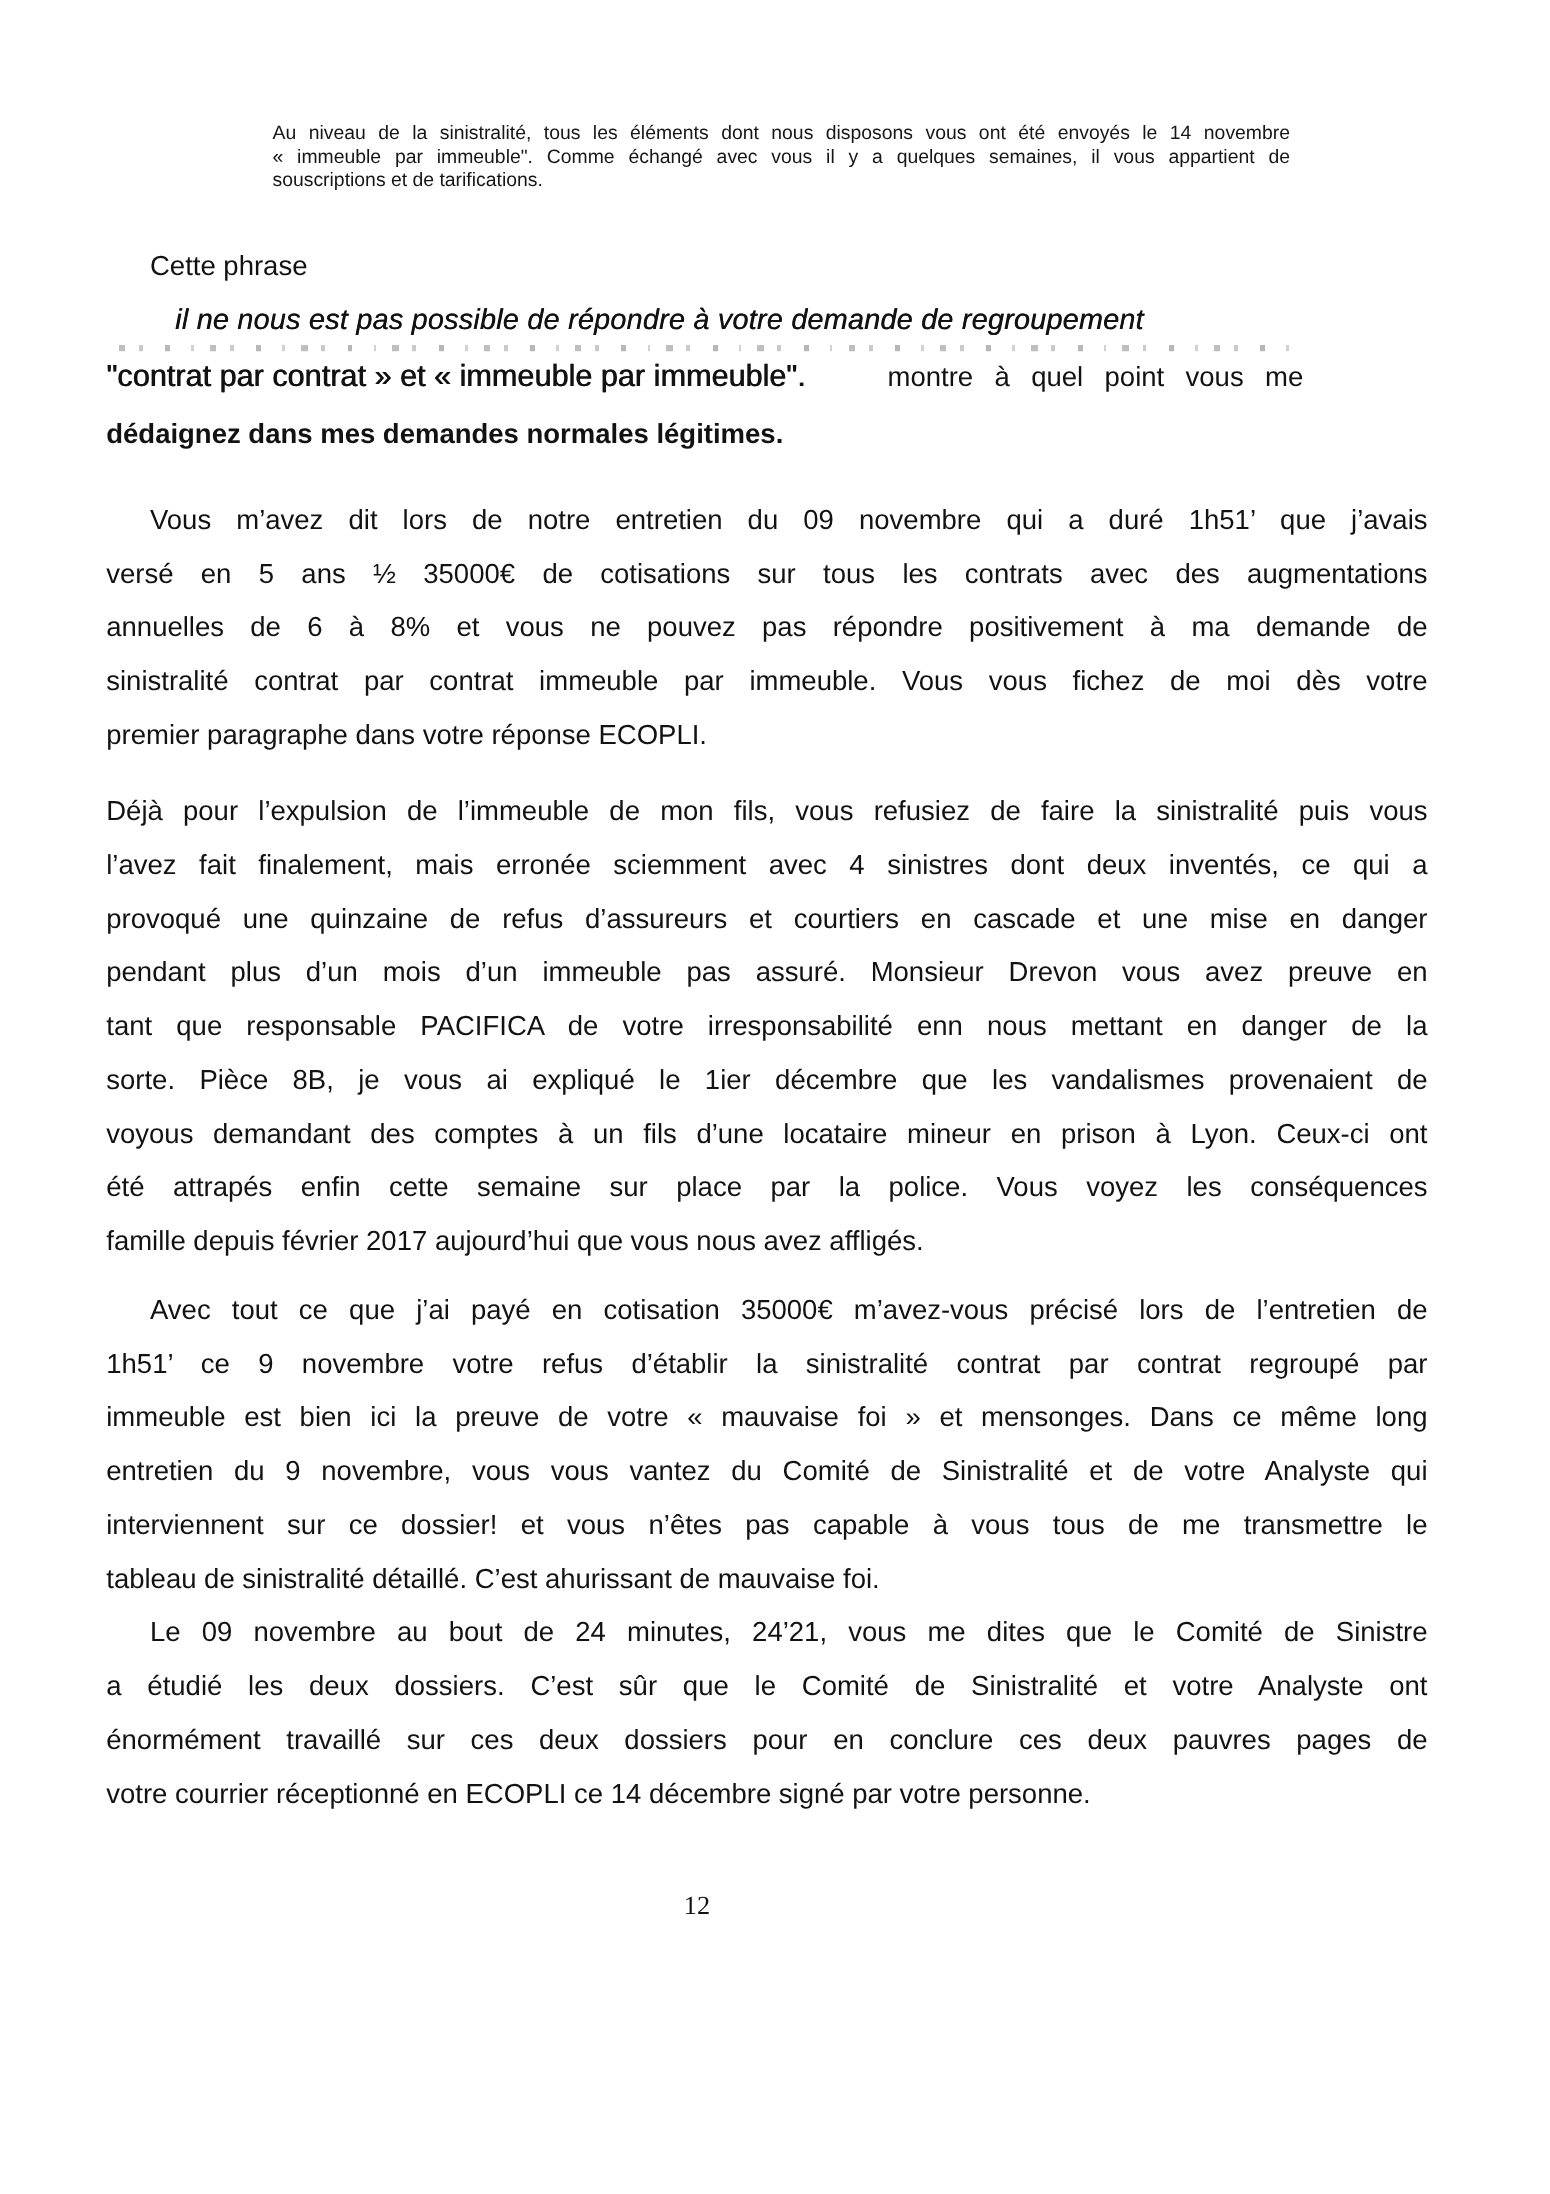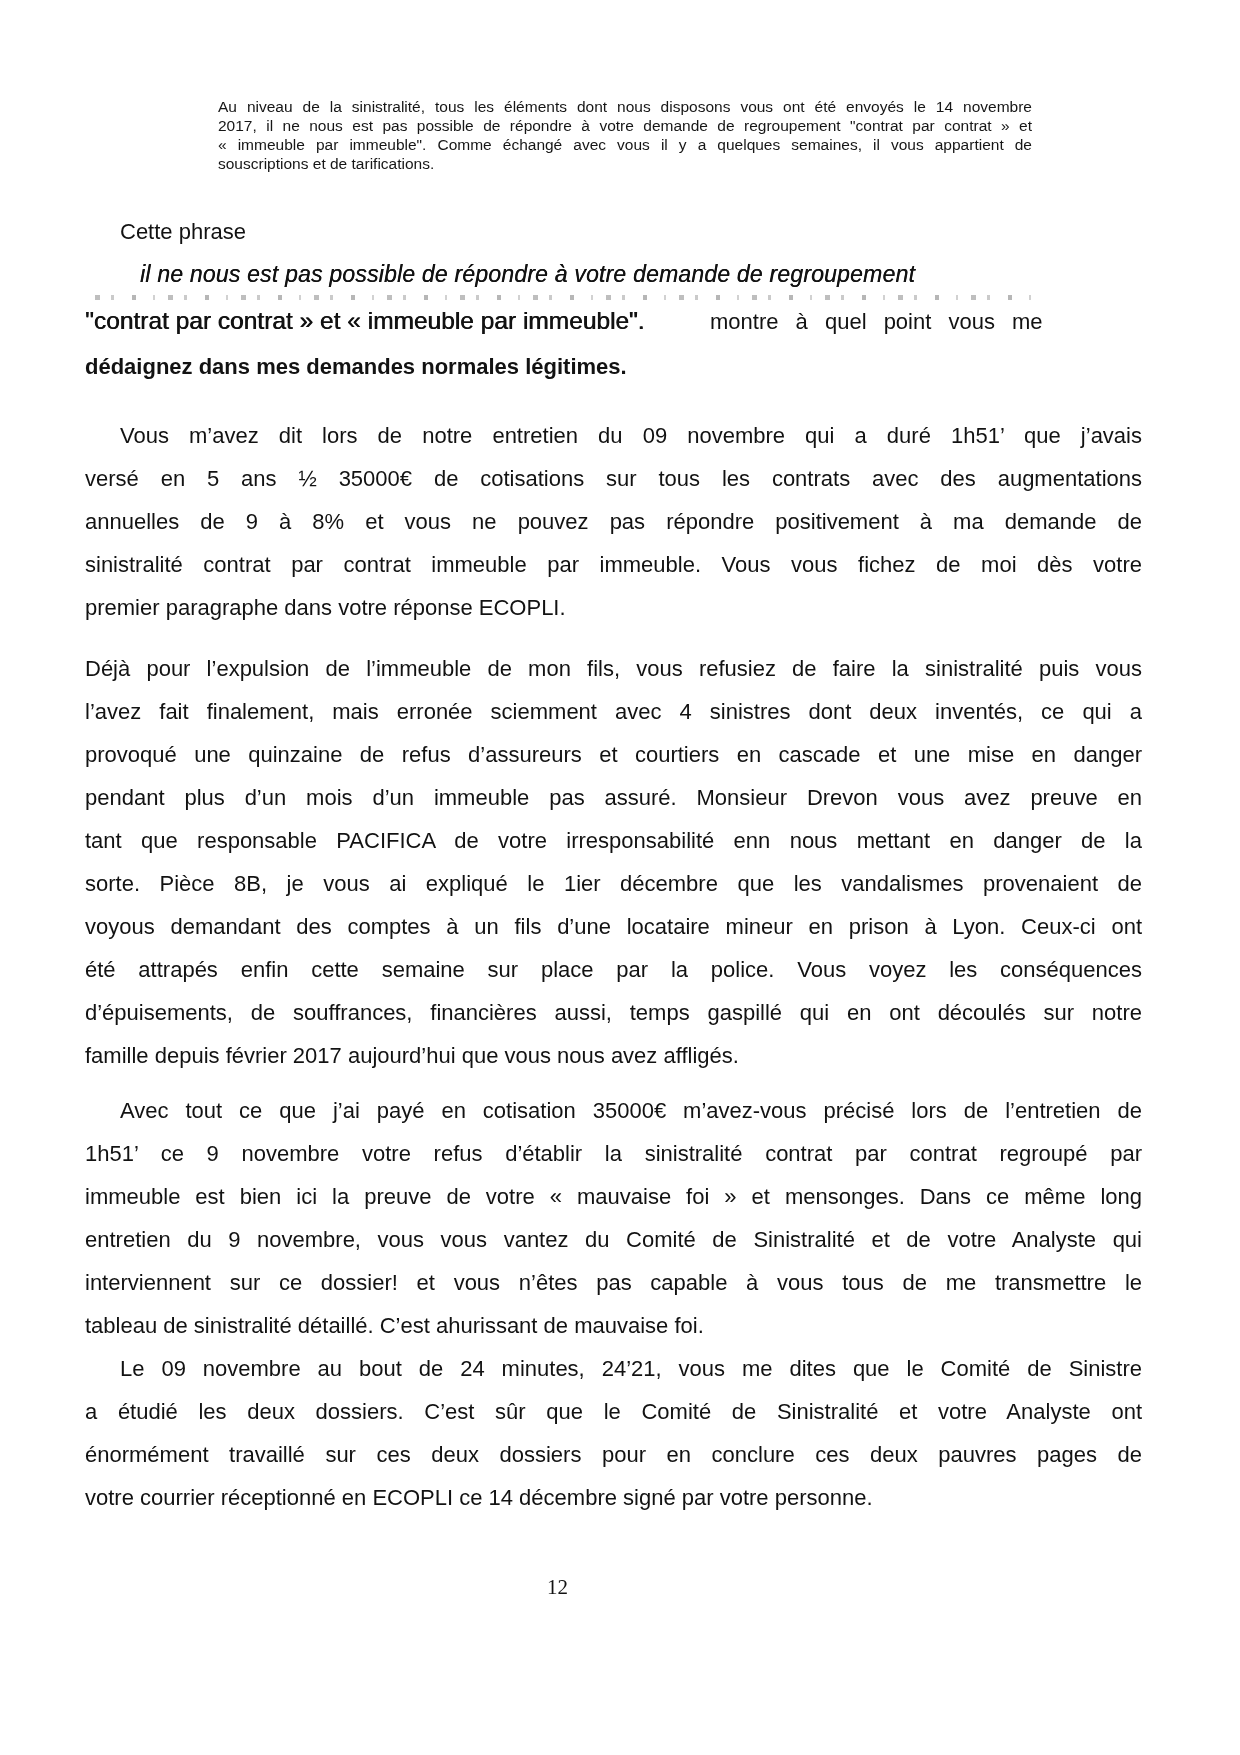--- a/index.html
+++ b/index.html
@@ -71,56 +71,54 @@
   }
 </style>
 </head>
 <body>
 
 <div class="page">
   <div class="content">
 
     <div class="intro-quote">
         <div class="line first">Au niveau de la sinistralité, tous les éléments dont nous disposons vous ont été envoyés le 14 novembre</div>
-        <div class="line">2017, il ne nous est pas possible de répondre à votre demande de regroupement "contrat par contrat » et</div>
         <div class="line">« immeuble par immeuble". Comme échangé avec vous il y a quelques semaines, il vous appartient de</div>
         <div class="line last">souscriptions et de tarifications.</div>
       </div>
 
     <div class="cette-phrase">Cette phrase</div>
 
     <div class="quote-line-1">il ne nous est pas possible de répondre à votre demande de regroupement</div>
 
     <div class="clipped-text-artifact"></div>
 
     <div class="quote-row">
       <div class="quote-line-2">"contrat par contrat » et  « immeuble par immeuble".</div>
       <div class="montre-fragment">montre à quel point vous me</div>
     </div>
 
     <div class="dedaignez-line">dédaignez dans mes demandes normales légitimes.</div>
 
     <div class="para para-2 indent">
         <div class="line first">Vous m’avez dit lors de notre entretien du 09 novembre qui a duré 1h51’ que j’avais</div>
         <div class="line">versé en 5 ans ½ 35000€ de cotisations sur tous les contrats avec des augmentations</div>
-        <div class="line">annuelles de 9 à 8% et vous ne pouvez pas répondre positivement à ma demande de</div>
+        <div class="line">annuelles de 6 à 8% et vous ne pouvez pas répondre positivement à ma demande de</div>
         <div class="line">sinistralité contrat par contrat immeuble par immeuble. Vous vous fichez de moi dès votre</div>
         <div class="line last">premier paragraphe dans votre réponse ECOPLI.</div>
       </div>
 
     <div class="para para-3 indent">
         <div class="line">Déjà pour l’expulsion de l’immeuble de mon fils, vous refusiez de faire la sinistralité puis vous</div>
         <div class="line">l’avez fait finalement, mais erronée sciemment avec 4 sinistres dont deux inventés, ce qui a</div>
         <div class="line">provoqué une quinzaine de refus d’assureurs et courtiers en cascade et une mise en danger</div>
         <div class="line">pendant plus d’un mois d’un immeuble pas assuré.  Monsieur Drevon  vous avez preuve en</div>
         <div class="line">tant que responsable PACIFICA de votre irresponsabilité enn nous mettant en danger de la</div>
         <div class="line">sorte. Pièce 8B, je vous ai expliqué le 1ier décembre que les vandalismes provenaient de</div>
         <div class="line">voyous demandant des comptes à un fils d’une locataire mineur en prison à Lyon. Ceux-ci ont</div>
         <div class="line">été attrapés enfin cette semaine sur place par la police. Vous voyez les conséquences</div>
-        <div class="line">d’épuisements, de souffrances, financières aussi, temps gaspillé qui en ont découlés sur notre</div>
         <div class="line last">famille depuis février 2017 aujourd’hui que vous nous avez affligés.</div>
       </div>
 
     <div class="para para-4 indent">
         <div class="line first">Avec tout ce que j’ai payé en cotisation 35000€ m’avez-vous précisé lors de l’entretien de</div>
         <div class="line">1h51’ ce 9 novembre votre refus d’établir la sinistralité contrat par contrat regroupé par</div>
         <div class="line">immeuble est bien ici la preuve de votre « mauvaise foi » et mensonges.  Dans ce même long</div>
         <div class="line">entretien du 9 novembre, vous vous vantez du Comité de Sinistralité et de votre Analyste  qui</div>
         <div class="line">interviennent sur ce dossier! et vous n’êtes pas capable à vous tous de me transmettre le</div>
         <div class="line last">tableau de sinistralité détaillé. C’est ahurissant de mauvaise foi.</div>

